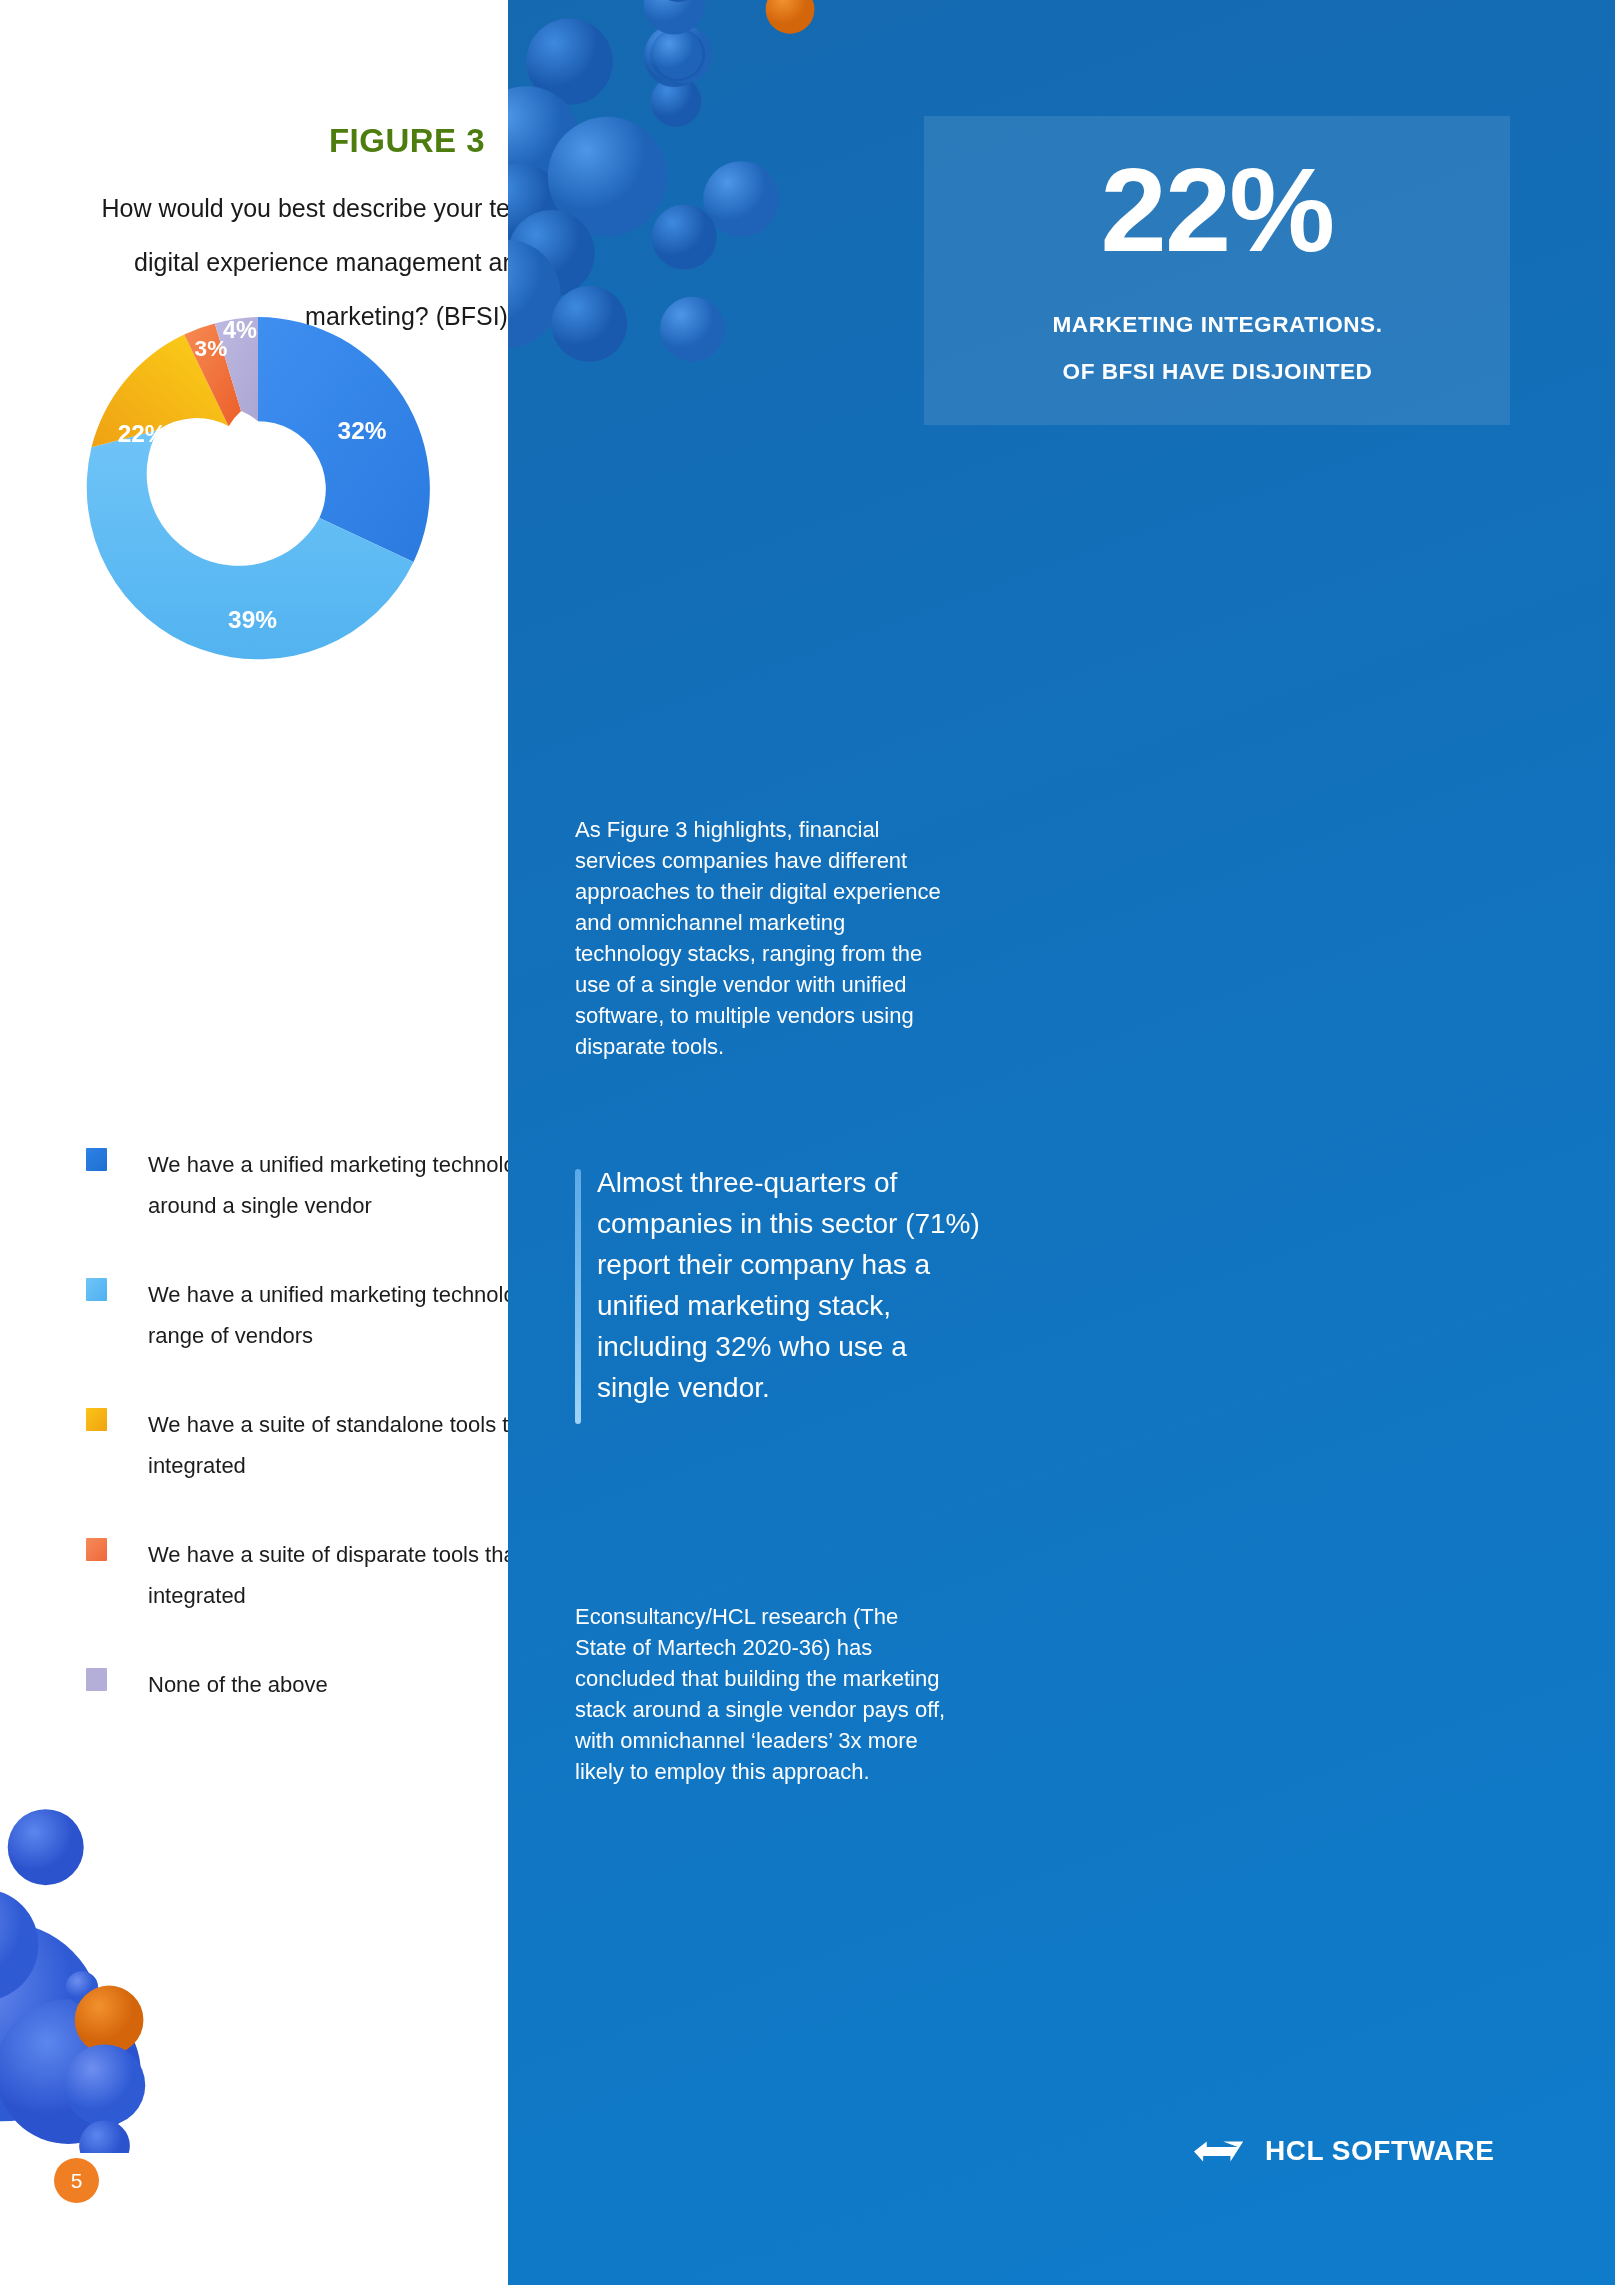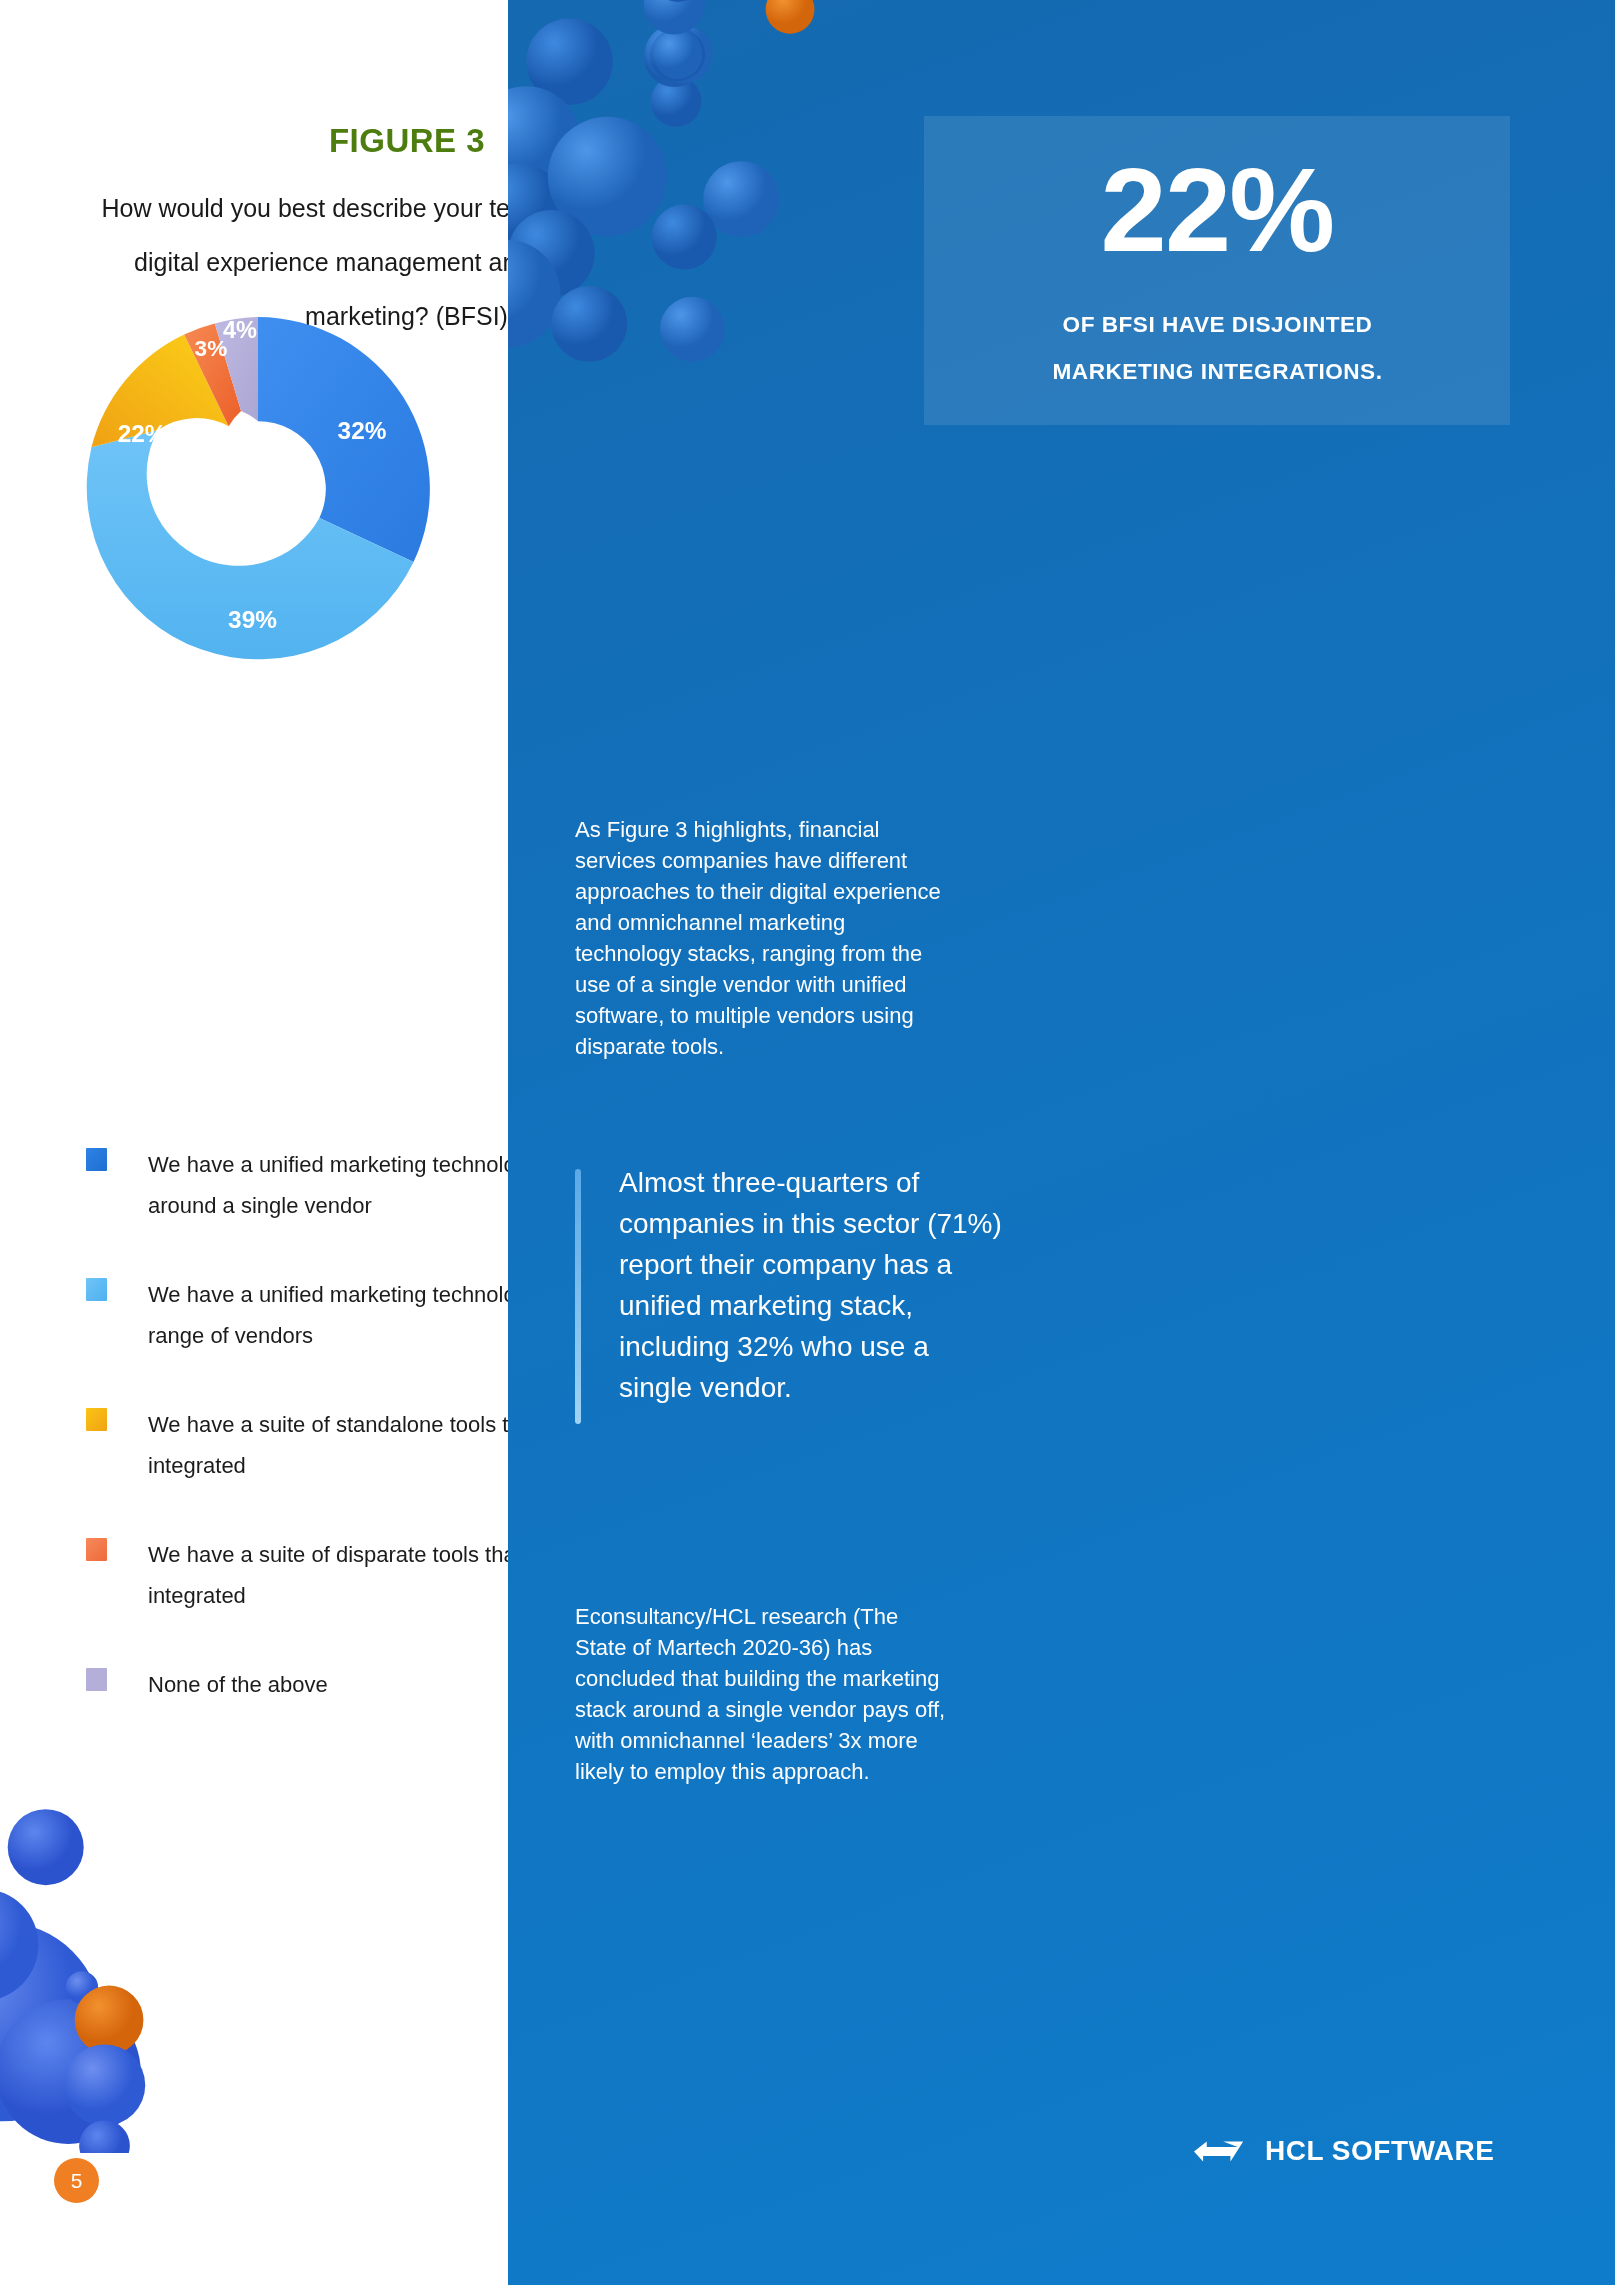--- a/index.html
+++ b/index.html
@@ -82,21 +82,21 @@
 
   .body-text{
     position:absolute;left:67px;width:380px;
     color:#ffffff;font-size:22px;line-height:31px;
   }
   .p1{top:814px;}
   .p2{top:1601px;}
 
   .pullquote{
     position:absolute;left:67px;top:1162px;width:389px;
-    padding-left:44px;
+    padding-left:22px;
   }
   .pullquote .bar{
     position:absolute;left:0;top:7.2px;width:6.3px;height:255px;
     background:linear-gradient(180deg,#5aa9e8 0%,#9ed3f5 100%);
     border-radius:3.6px;
   }
   .pullquote .qtext{
     color:#ffffff;font-size:28px;line-height:41px;
   }
 
@@ -255,22 +255,22 @@
       <circle cx="200" cy="30" r="0" fill="none"></circle>
       <circle cx="194" cy="24" r="34" fill="url(#tb1)"></circle>
       <circle cx="205" cy="23" r="0" fill="none"></circle>
       <circle cx="198" cy="-4" r="26" fill="url(#tb2)"></circle>
       <circle cx="322" cy="30" r="27" fill="url(#tbo)"></circle>
     </svg>
 
     <div class="stat-box">
       <div class="stat-number">22%</div>
       <div class="stat-caption">
+        <div>MARKETING INTEGRATIONS.</div>
         <div>OF BFSI HAVE DISJOINTED</div>
-        <div>MARKETING INTEGRATIONS.</div>
       </div>
     </div>
 
     <div class="body-text p1">As Figure 3 highlights, financial services companies have different approaches to their digital experience and omnichannel marketing technology stacks, ranging from the use of a single vendor with unified software, to multiple vendors using disparate tools.</div>
 
     <div class="pullquote">
       <span class="bar"></span>
       <div class="qtext">Almost three-quarters of companies in this sector (71%) report their company has a unified marketing stack, including 32% who use a single vendor.</div>
     </div>
 

